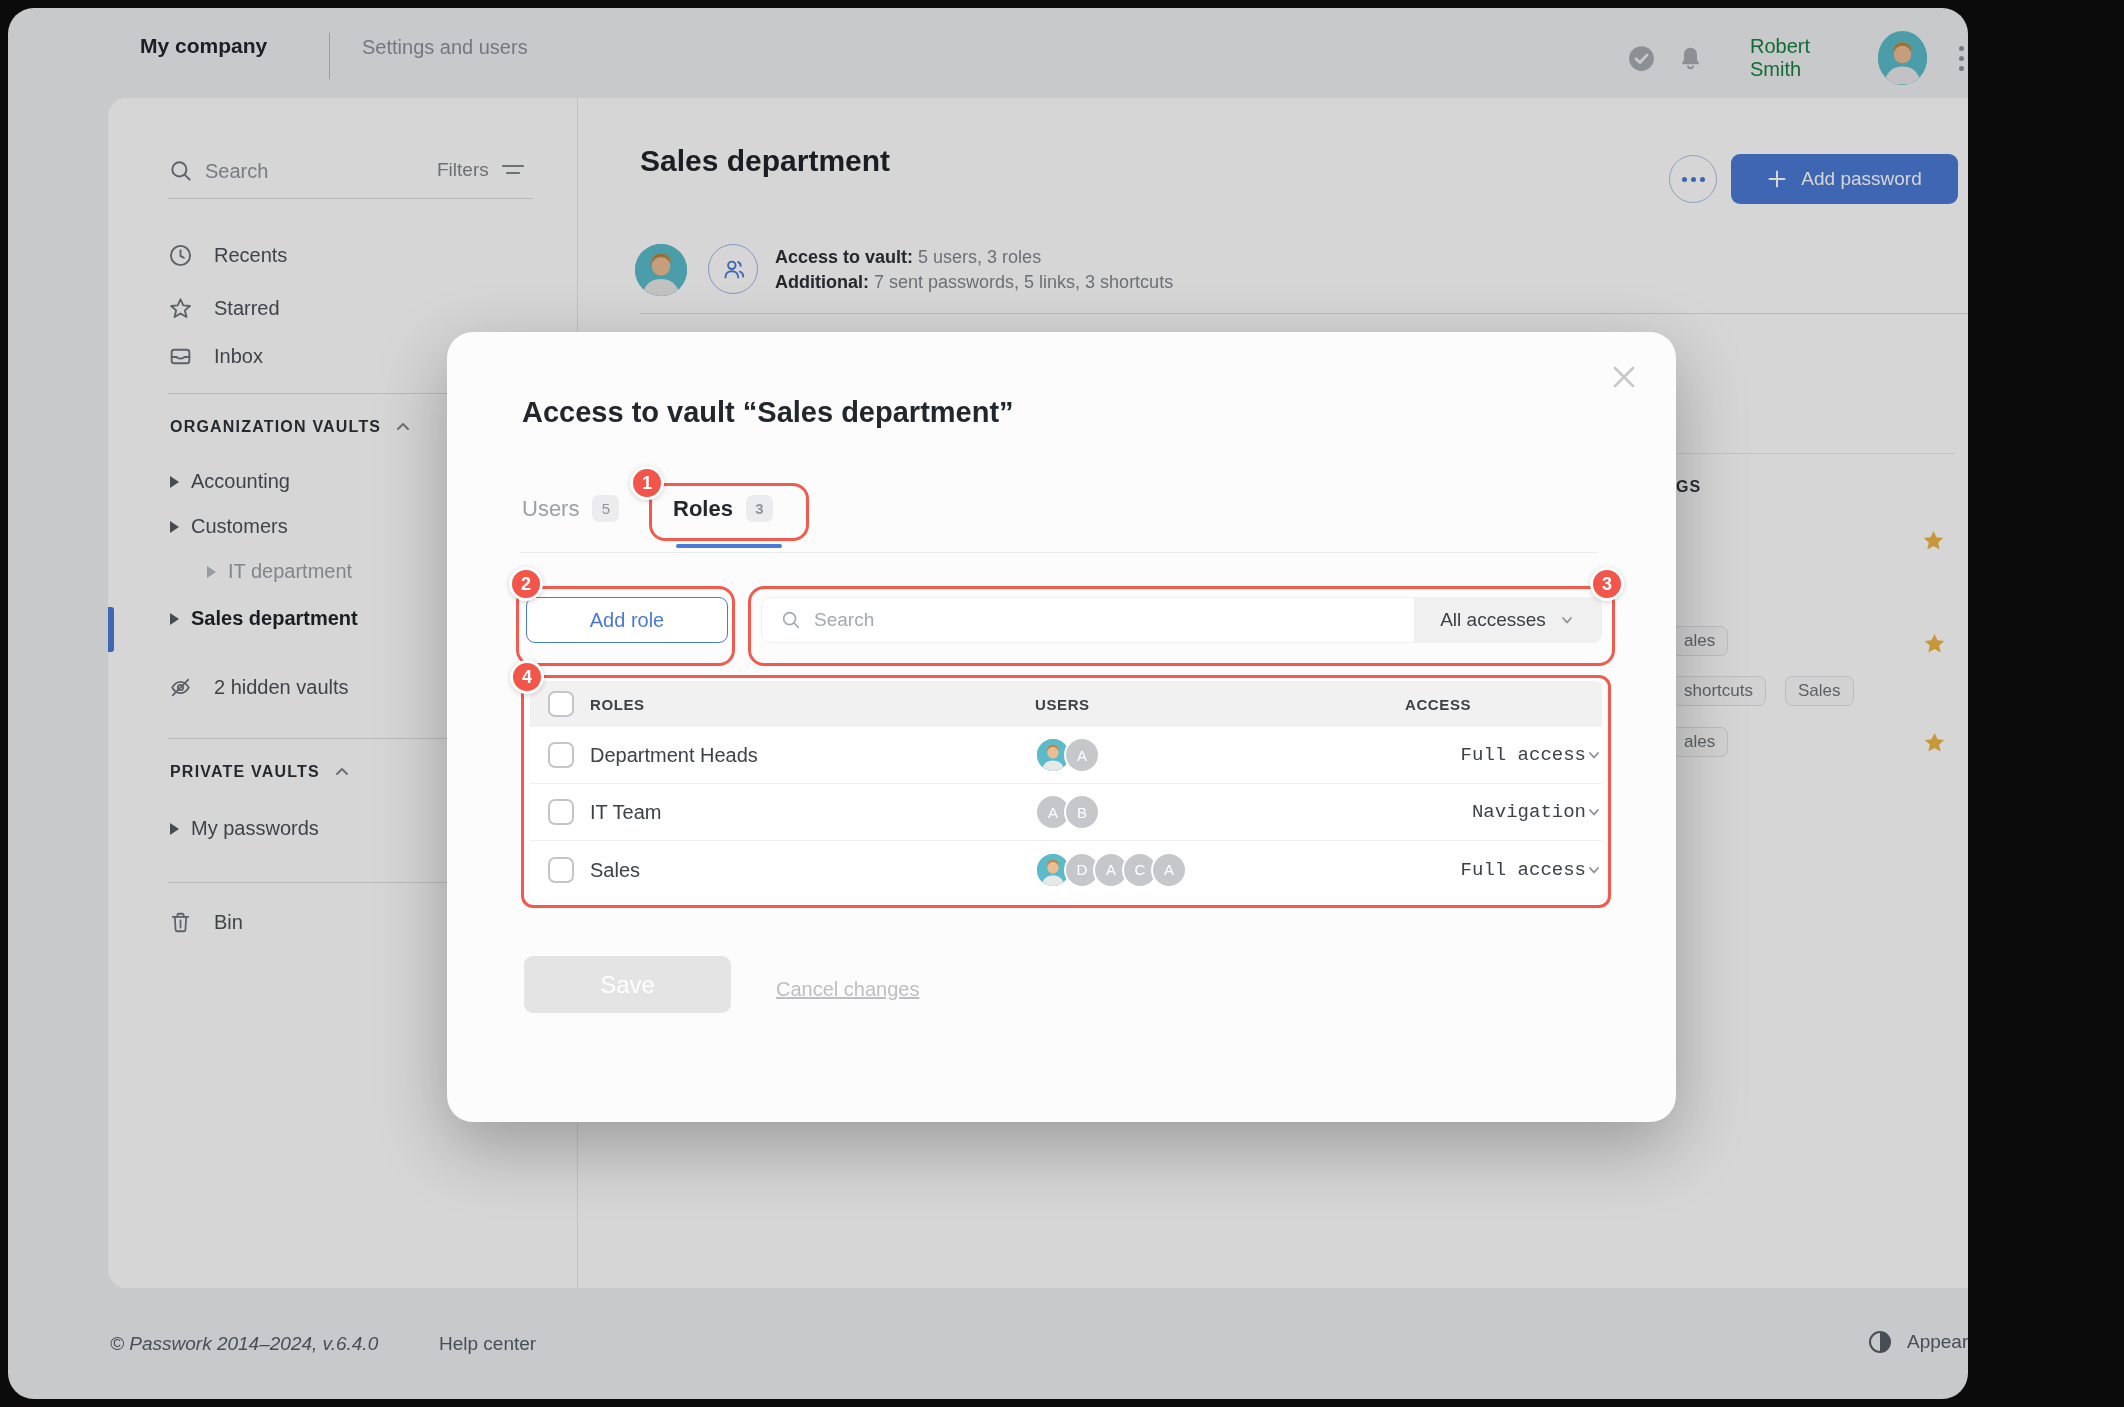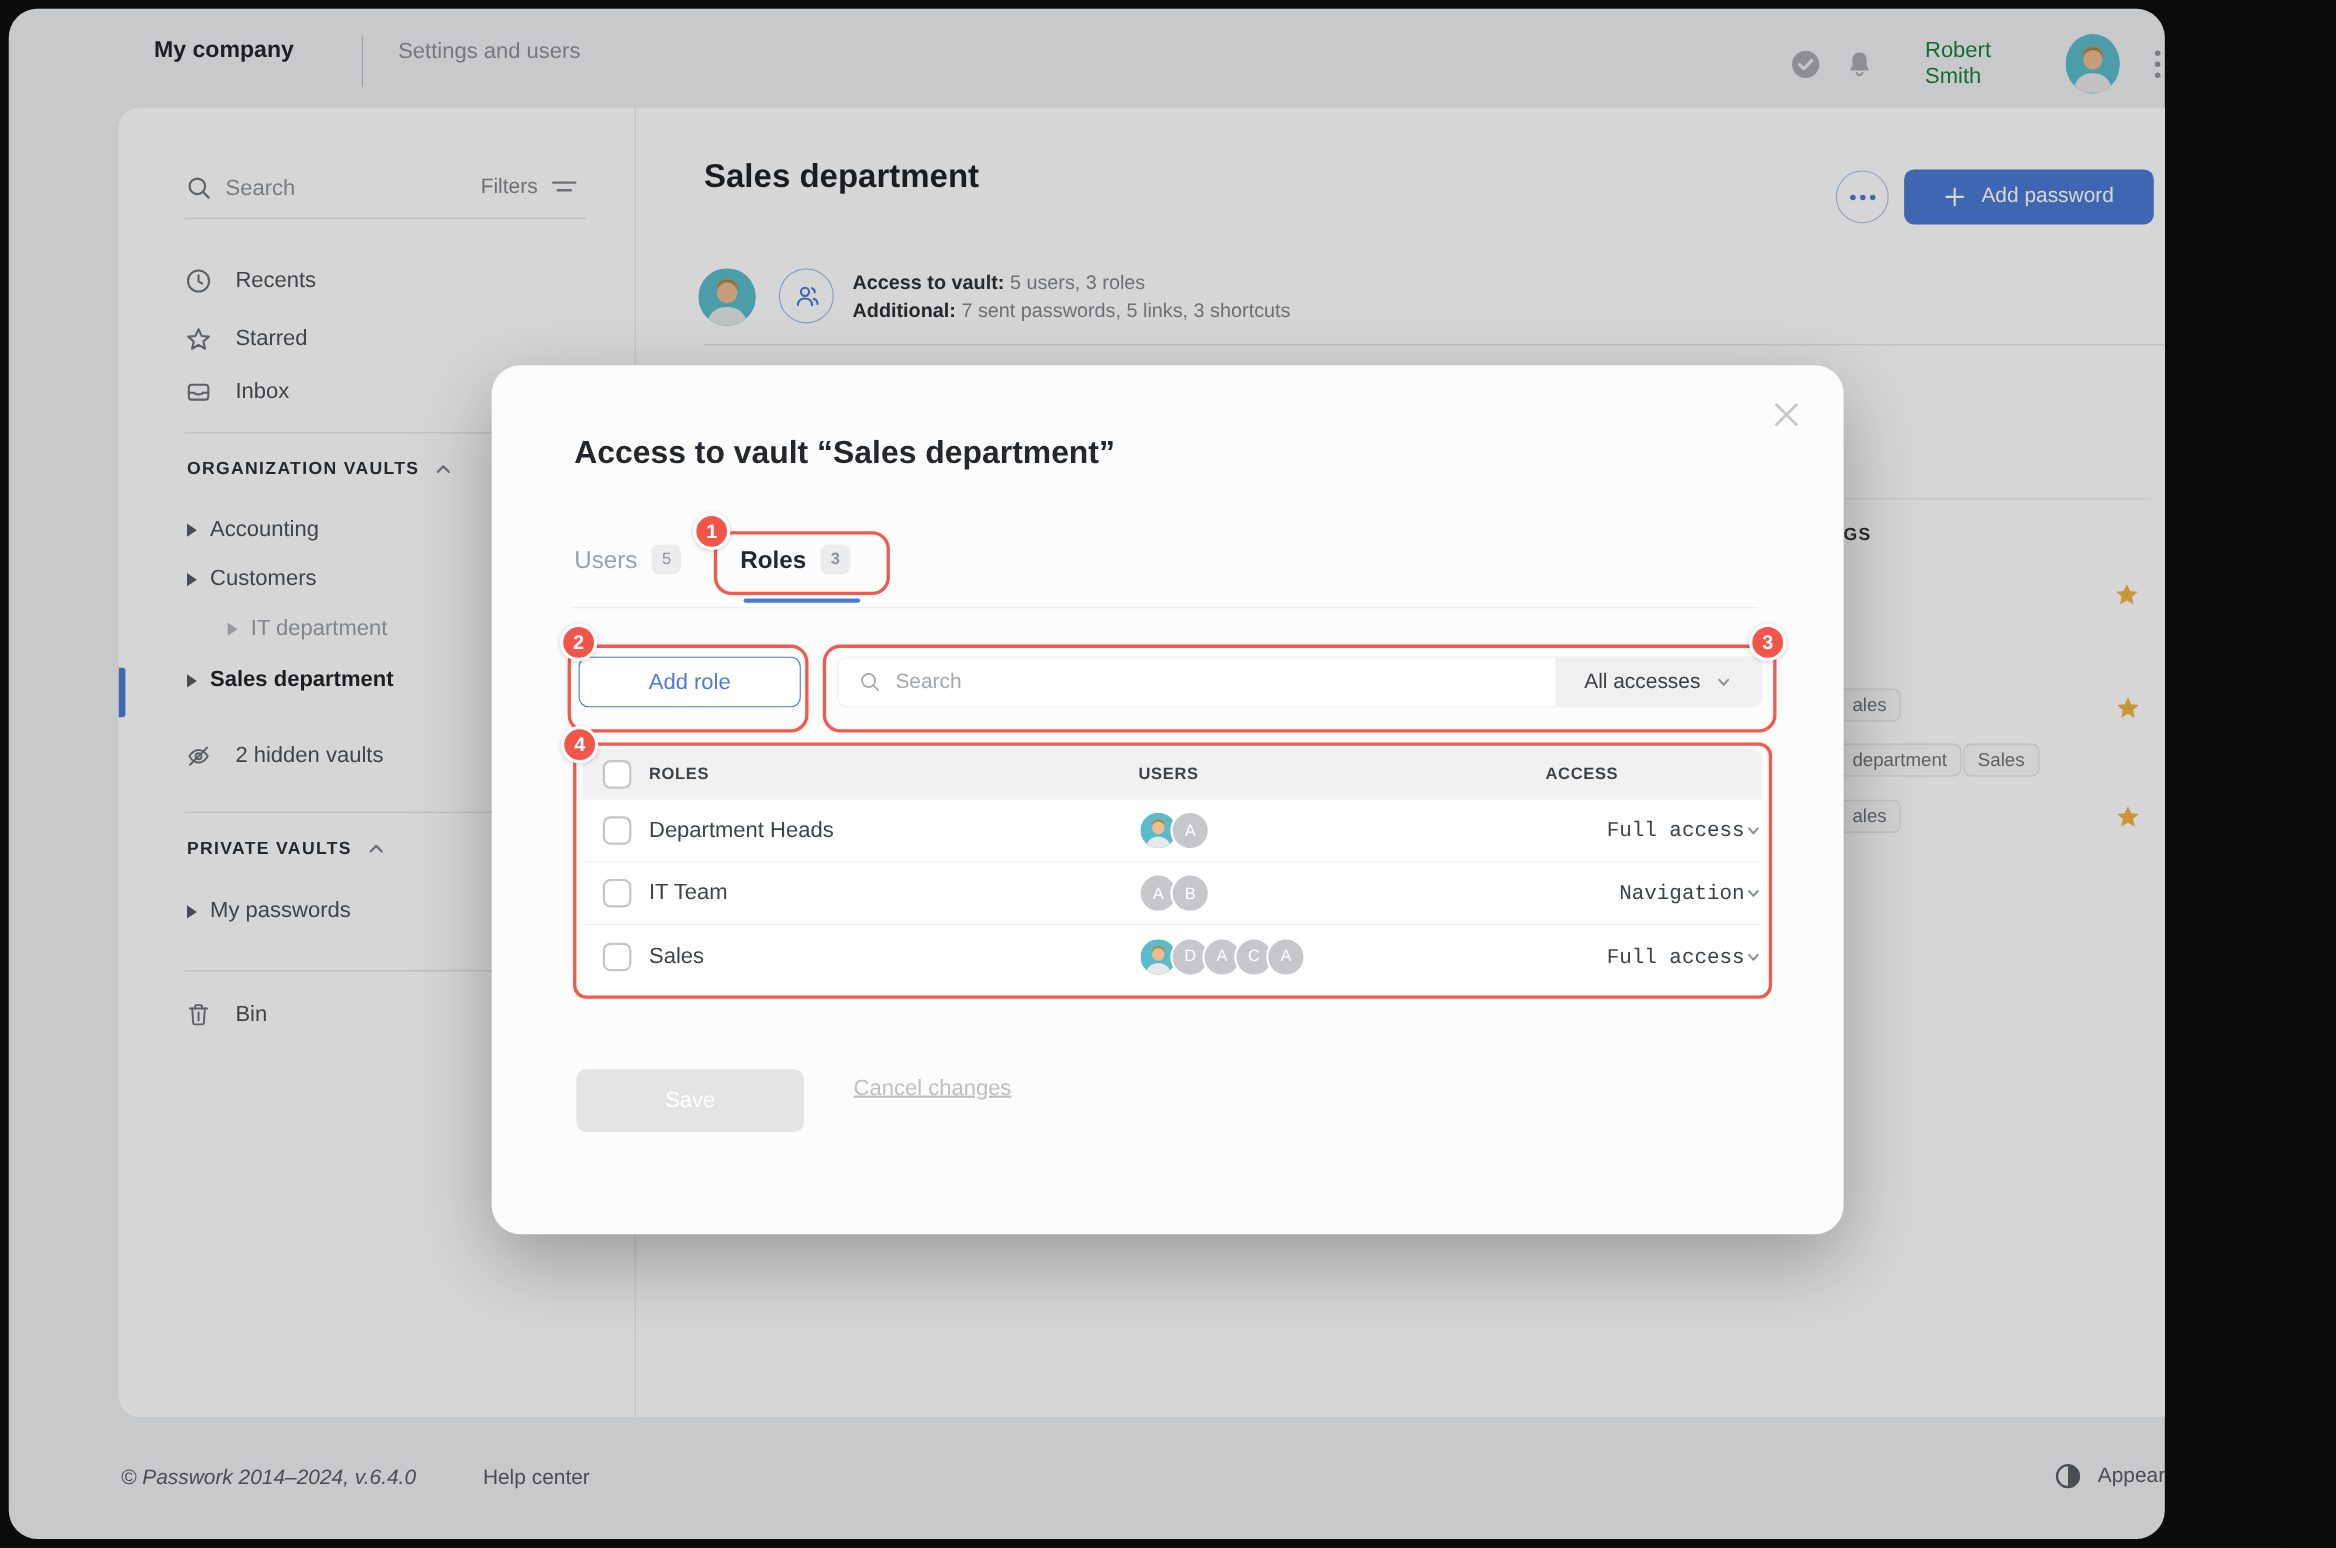--- a/index.html
+++ b/index.html
@@ -92,21 +92,21 @@
   .trow:last-child { border-bottom:none; }
   .trow-name { font-size:20px; color:#3c4248; }
   .avatar-stack { display:flex; align-items:center; }
   .avatar { width:36px; height:36px; border-radius:50%; border:2px solid #fff; flex:none; }
   .avatar + .avatar { margin-left:-7px; }
   .avatar.letter { background:#c5c7ca; color:#fff; font-size:15px; display:flex; align-items:center; justify-content:center; }
   .avatar.photo { overflow:hidden; background:#5bbbcb; }
   .avatar.photo svg { display:block; width:100%; height:100%; }
   .trow-access { width:197px; display:flex; align-items:center; justify-content:flex-end; font-size:19px; color:#3c4248; cursor:pointer;font-family:Liberation Mono, monospace; }
 
-  .save-btn { position:absolute; left:77px; top:640px; width:207px; height:57px; border:none; border-radius:9px; background:#e4e4e5; color:#fff; font-size:20px; font-family:inherit; cursor:default; }
+  .save-btn { position:absolute; left:77px; top:624px; width:207px; height:57px; border:none; border-radius:9px; background:#e4e4e5; color:#fff; font-size:24px; font-family:inherit; cursor:default; }
   .cancel-link { position:absolute; left:329px; top:646px; font-size:20px; color:#bcbec1; cursor:pointer;text-decoration:underline; }
 
   
   .ann-rect { position:absolute; border:3px solid #f25a4e; border-radius:16px; pointer-events:none; }
   .ann-num { position:absolute; width:34px; height:34px; border-radius:50%; background:#f2564a; border:3px solid #fff; color:#fff; font-size:18px; font-weight:bold; display:flex; align-items:center; justify-content:center; box-shadow:0 1px 5px rgba(0,0,0,0.18); }
   .chev { width:16px; height:16px; }
 </style>
 </head>
 <body>
 
@@ -295,21 +295,21 @@
 
     <div class="frag-line"></div>
     <div class="frag-tags">GS</div>
     <svg class="star" style="left:1813px; top:430px;" viewBox="0 0 24 24">
           <path d="M12 2.8 L14.9 8.9 L21.4 9.6 L16.5 14 L17.9 20.6 L12 17.2 L6.1 20.6 L7.5 14 L2.6 9.6 L9.1 8.9 Z" fill="#eeb545"></path>
         </svg>
     <div class="chip" style="left:1563px; top:528px;">ales</div>
     <svg class="star" style="left:1814px; top:533px;" viewBox="0 0 24 24">
           <path d="M12 2.8 L14.9 8.9 L21.4 9.6 L16.5 14 L17.9 20.6 L12 17.2 L6.1 20.6 L7.5 14 L2.6 9.6 L9.1 8.9 Z" fill="#eeb545"></path>
         </svg>
-    <div class="chip" style="left:1563px; top:578px;">department</div>
+    <div class="chip" style="left:1563px; top:578px;">shortcuts</div>
     <div class="chip" style="left:1677px; top:578px;">Sales</div>
     <div class="chip" style="left:1563px; top:629px;">ales</div>
     <svg class="star" style="left:1814px; top:632px;" viewBox="0 0 24 24">
           <path d="M12 2.8 L14.9 8.9 L21.4 9.6 L16.5 14 L17.9 20.6 L12 17.2 L6.1 20.6 L7.5 14 L2.6 9.6 L9.1 8.9 Z" fill="#eeb545"></path>
         </svg>
   </div>
 
   <div class="footer-left">© Passwork 2014–2024, v.6.4.0</div>
   <div class="footer-help">Help center</div>
   <div class="footer-appearance">

